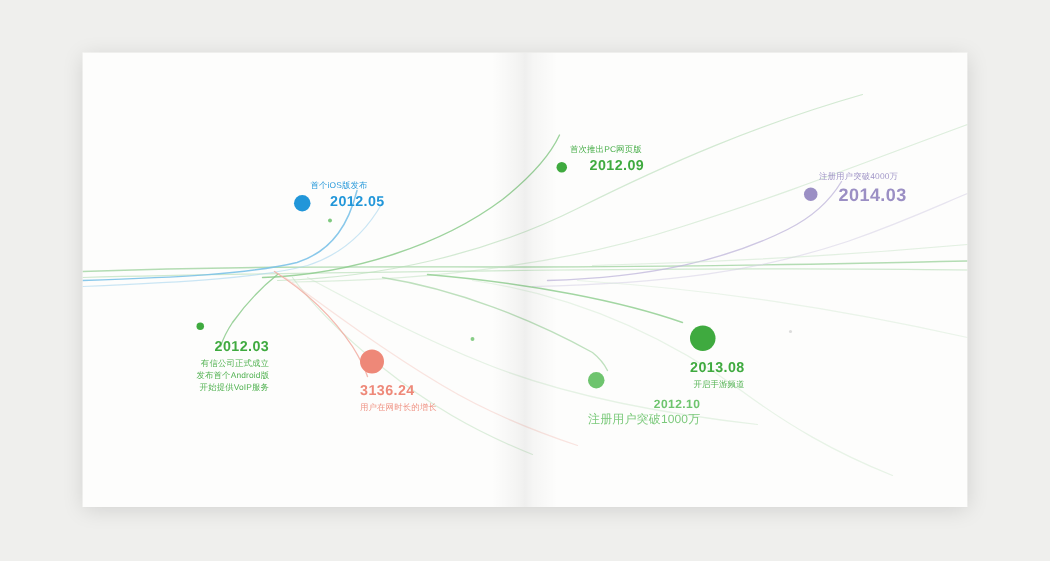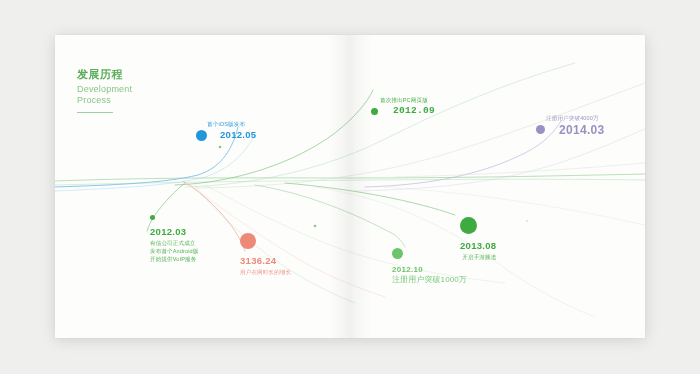--- a/index.html
+++ b/index.html
@@ -148,31 +148,23 @@
         <path d="M330,152 C420,158 500,170 590,190" stroke="#d3e9d3" stroke-width="0.8" opacity="0.45"></path>
       </g>
 
       <circle cx="165" cy="112" r="1.3" fill="#5fbc5f" opacity="0.8"></circle>
       <circle cx="260" cy="191" r="1.3" fill="#5fbc5f" opacity="0.75"></circle>
       <circle cx="472" cy="186" r="1.0" fill="#bbbbbb" opacity="0.5"></circle>
     </svg>
 
     <div id="gutter"></div>
 
-    <div id="heading">
-      <div class="zh">发展历程</div>
-      <div class="en">
-        <div>Development</div>
-        <div>Process</div>
-      </div>
-      <div class="rule"></div>
-    </div>
 
     <div id="milestone-layer">
-        <div class="ms down" style="left: 95px; top: 180px;">
+        <div class="ms down" style="left: 76px; top: 180px; text-align: right;">
           <div style="height: 9px; position: relative;">
             <span class="dot" style="width: 5px; height: 5px; background: rgb(63, 170, 63); left: 0px; top: 0px;"></span>
           </div>
           <div class="yr" style="color: rgb(63, 170, 63); font-size: 9.5px; margin-top: 2px;">2012.03</div>
           <div class="sub" style="color: rgb(63, 170, 63); opacity: 0.9; font-size: 5.6px; margin-top: 2px;">有信公司正式成立</div>
           <div class="sub" style="color: rgb(63, 170, 63); opacity: 0.9; font-size: 5.6px; margin-top: 0px;">发布首个Android版</div>
           <div class="sub" style="color: rgb(63, 170, 63); opacity: 0.9; font-size: 5.6px; margin-top: 0px;">开始提供VoIP服务</div>
         </div>
         <div class="ms up" style="left: 140px; top: 86px;">
           <div class="cap" style="color: rgb(33, 150, 217); opacity: 0.95;">首个iOS版发布</div>
@@ -185,24 +177,24 @@
           <div style="height: 20px; position: relative;">
             <span class="dot" style="width: 16px; height: 16px; background: rgb(238, 136, 120); left: 0px; top: 0px;"></span>
           </div>
           <div class="yr" style="color: rgb(238, 136, 120); font-size: 9.5px; margin-top: 2px;">3136.24</div>
           <div class="sub" style="color: rgb(238, 136, 120); opacity: 0.9; font-size: 5.6px; margin-top: 2px;">用户在网时长的增长</div>
         </div>
         <div class="ms up" style="left: 313px; top: 62px;">
           <div class="cap" style="color: rgb(63, 170, 63); opacity: 0.95;">首次推出PC网页版</div>
           <div style="position: relative; height: 13px;">
             <span class="dot" style="width: 7px; height: 7px; background: rgb(63, 170, 63); left: 2.5px; top: 3.5px;"></span>
-            <span class="yr" style="color: rgb(63, 170, 63); font-size: 9.5px; position: absolute; left: 13px; top: 1px; font-family: Liberation Mono, monospace;">2012.09</span>
-          </div>
-        </div>
-        <div class="ms down" style="left: 337px; top: 213px;">
+            <span class="yr" style="color: rgb(63, 170, 63); font-size: 9.5px; position: absolute; left: 13px; top: 1px;">2012.09</span>
+          </div>
+        </div>
+        <div class="ms down" style="left: 337px; top: 213px; text-align: right;">
           <div style="height: 15px; position: relative;">
             <span class="dot" style="width: 11px; height: 11px; background: rgb(110, 196, 110); left: 0px; top: 0px;"></span>
           </div>
           <div class="yr" style="color: rgb(110, 196, 110); font-size: 8px; margin-top: 2px;">2012.10</div>
           <div class="sub" style="color: rgb(110, 196, 110); opacity: 0.9; font-size: 8px; margin-top: 2px;">注册用户突破1000万</div>
         </div>
         <div class="ms down" style="left: 405px; top: 182px; text-align: right;">
           <div style="height: 21px; position: relative;">
             <span class="dot" style="width: 17px; height: 17px; background: rgb(63, 170, 63); left: 0px; top: 0px;"></span>
           </div>

